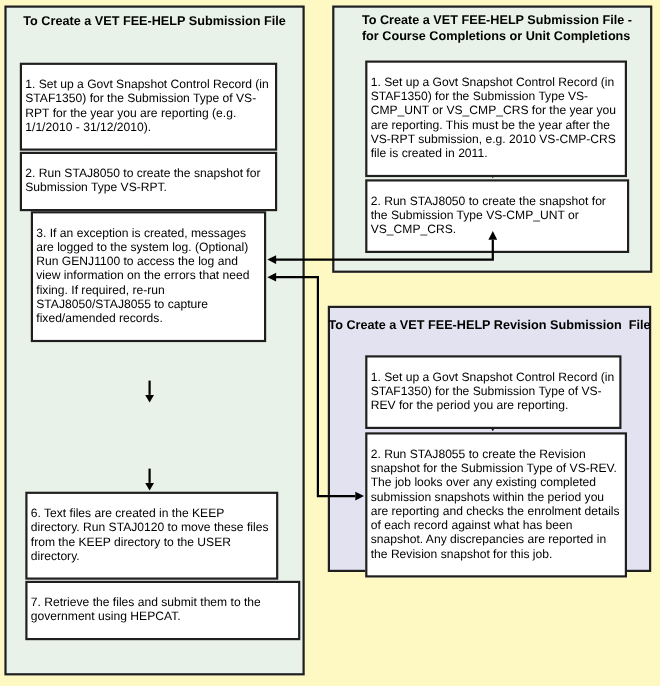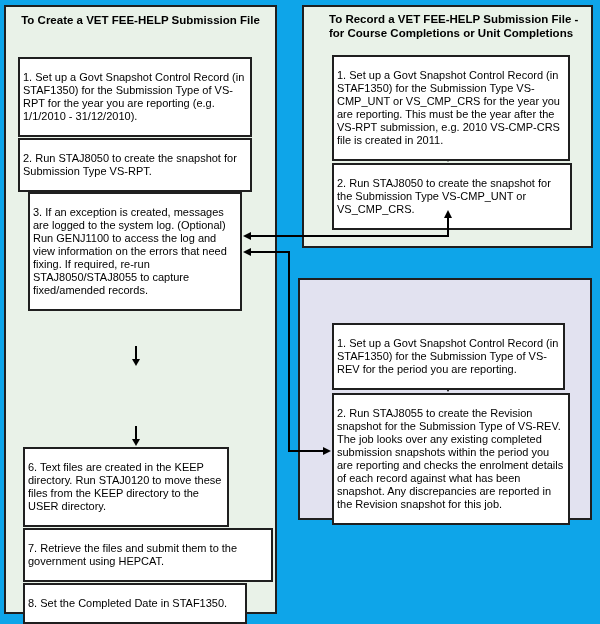--- a/index.html
+++ b/index.html
@@ -1,20 +1,20 @@
 <!DOCTYPE html>
 <html><head>
 <meta charset="utf-8">
 <style>
   html, body { margin: 0; padding: 0; background: #ffffff; }
   #stage {
     position: relative;
     width: 600px;
     height: 624px;
-    background: #0ea5e9;
+    background: #fef9c3;
     font-family: "Liberation Sans", sans-serif;
     color: #000000;
     overflow: hidden;
   }
   .panel {
     position: absolute;
     box-sizing: border-box;
     border: 2px solid #1f1f1f;
   }
   .panel.green    { background: #e9f2e8; }
@@ -86,29 +86,29 @@
       <path class="ln" d="M448,140 V155"></path>
         <path class="hd" d="M448,162 L444,155 L452,155 Z"></path>
     </g>
     <g>
       <path class="ln" d="M448,369 V385"></path>
         <path class="hd" d="M448,392 L444,385 L452,385 Z"></path>
     </g>
   </svg>
 
   <div class="panel-title" style="left:4px; top:13px; width:273px; text-align:center;">To Create a VET FEE-HELP Submission File</div>
-  <div class="panel-title" style="left:329px; top:12px; width:260px; text-align:left;">To Record a VET FEE-HELP Submission File -
+  <div class="panel-title" style="left:329px; top:12px; width:260px; text-align:left;">To Create a VET FEE-HELP Submission File -
 for Course Completions or Unit Completions</div>
+  <div class="panel-title" style="left:298px; top:289px; width:294px; text-align:center;">To Create a VET FEE-HELP Revision Submission  File</div>
 
   <div class="fbox" style="left:18px; top:57px; width:234px; min-height:53px;">1. Set up a Govt Snapshot Control Record (in STAF1350) for the Submission Type of VS-RPT for the year you are reporting (e.g. 1/1/2010 - 31/12/2010).</div>
   <div class="fbox" style="left:18px; top:138px; width:234px; min-height:27px;">2. Run STAJ8050 to create the snapshot for Submission Type VS-RPT.</div>
   <div class="fbox" style="left:28px; top:192px; width:214px; min-height:83px;">3. If an exception is created, messages are logged to the system log. (Optional) Run GENJ1100 to access the log and view information on the errors that need fixing. If required, re-run STAJ8050/STAJ8055 to capture fixed/amended records.</div>
-  <div class="fbox" style="left:23px; top:447px; width:206px; min-height:55px;">6. Text files are created in the KEEP directory. Run STAJ0120 to move these files from the KEEP directory to the USER directory.</div>
+  <div class="fbox" style="left:23px; top:447px; width:230px; min-height:55px;">6. Text files are created in the KEEP directory. Run STAJ0120 to move these files from the KEEP directory to the USER directory.</div>
   <div class="fbox" style="left:23px; top:528px; width:250px; min-height:29px;">7. Retrieve the files and submit them to the government using HEPCAT.</div>
-  <div class="fbox" style="left:23px; top:583px; width:224px; min-height:18px;">8. Set the Completed Date in STAF1350.</div>
 
   <div class="fbox" style="left:332px; top:55px; width:238px; min-height:83px;">1. Set up a Govt Snapshot Control Record (in STAF1350) for the Submission Type VS-CMP_UNT or VS_CMP_CRS for the year you are reporting. This must be the year after the VS-RPT submission, e.g. 2010 VS-CMP-CRS file is created in 2011.</div>
   <div class="fbox" style="left:332px; top:163px; width:240px; min-height:45px;">2. Run STAJ8050 to create the snapshot for the Submission Type VS-CMP_UNT or VS_CMP_CRS.</div>
 
   <div class="fbox" style="left:332px; top:323px; width:233px; min-height:45px;">1. Set up a Govt Snapshot Control Record (in STAF1350) for the Submission Type of VS-REV for the period you are reporting.</div>
   <div class="fbox" style="left:332px; top:393px; width:238px; min-height:112px;">2. Run STAJ8055 to create the Revision snapshot for the Submission Type of VS-REV. The job looks over any existing completed submission snapshots within the period you are reporting and checks the enrolment details of each record against what has been snapshot. Any discrepancies are reported in the Revision snapshot for this job.</div>
 
   <svg id="arrows-front" class="flow" width="600" height="624">
     <g>
       <path class="ln" d="M250,236 H448 V218"></path>

